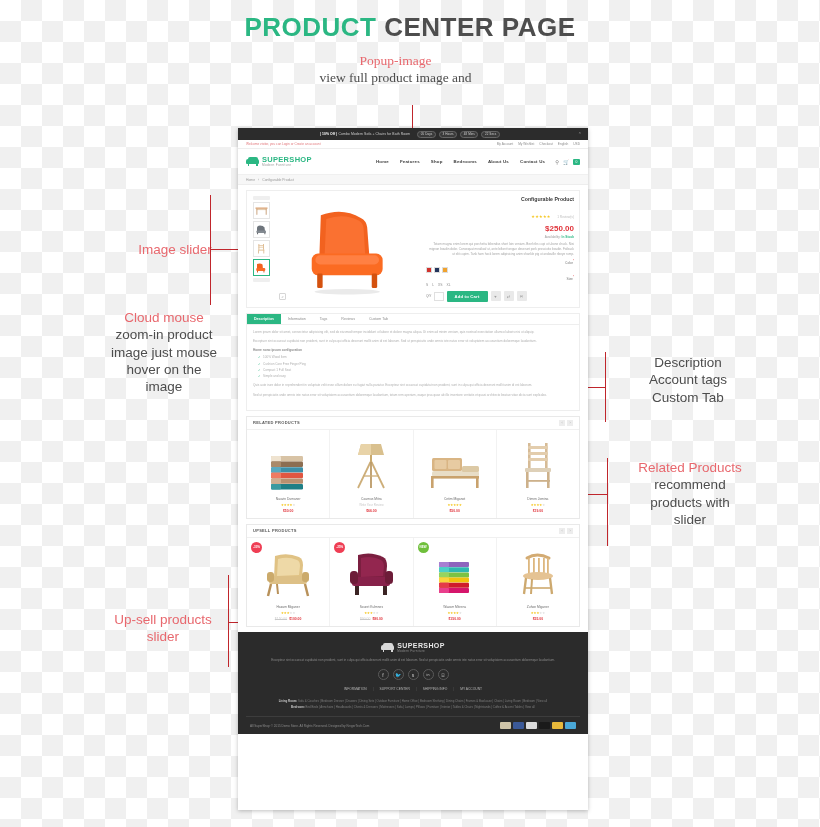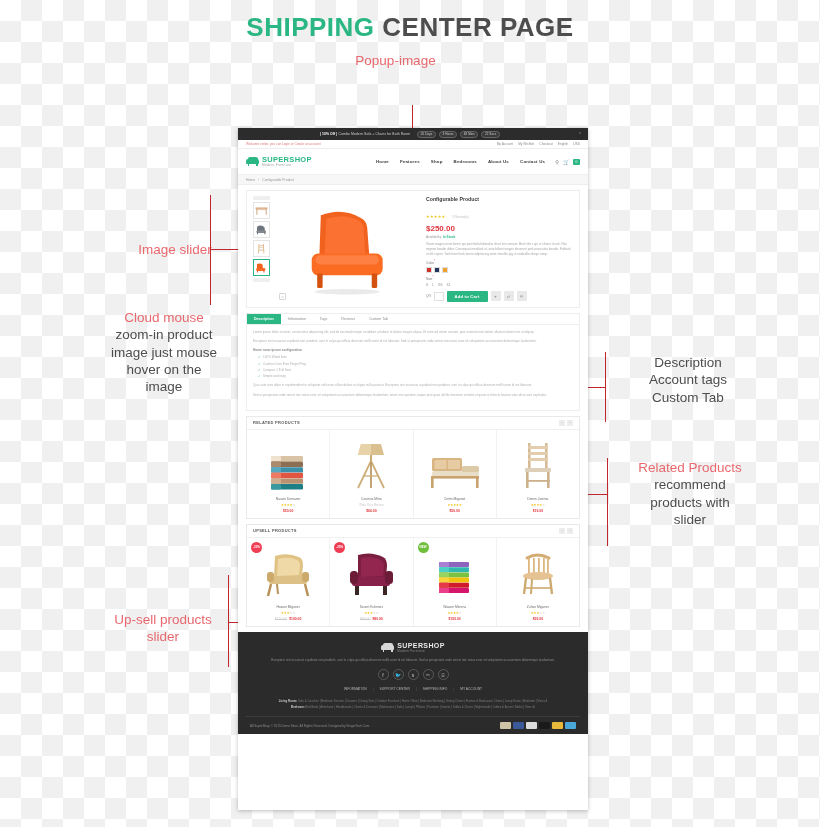--- a/index.html
+++ b/index.html
@@ -113,21 +113,21 @@
   .thumb.active{ border:1px solid #2bb783; }
   .mainimg{
     flex:1; position:relative; display:flex; align-items:center; justify-content:center;
     min-height:100px;
   }
   .zoomicon{
     position:absolute; left:2px; bottom:2px; width:7px; height:7px;
     border:.5px solid #d6d6d6; border-radius:1px; display:flex;
     align-items:center; justify-content:center; font-size:4px; color:#999; background:#fff;
   }
-  .info{ width:148px; }
+  .info{ width:148px;text-align:right; }
   .info h3{ margin:0 0 2px; font-size:5.2px; color:#3a3a3a; font-weight:bold;}
   .stars{ color:#f5c518; font-size:4px; letter-spacing:.3px;}
   .rev{ color:#bdbdbd; font-size:3.2px; margin-left:2px;}
   .price{ color:#e0343b; font-size:8px; font-weight:bold; margin:2px 0 2px;}
   .avail{ font-size:3.2px; color:#9a9a9a; margin-bottom:3px;}
   .avail b{ color:#2bb783; }
   .desc{ font-size:3.1px; color:#a6a6a6; line-height:1.55; margin-bottom:4px;}
   .optlabel{ font-size:3.3px; color:#777; margin-bottom:1.5px; }
   .optlabel sup{ color:#e0343b; }
   .swatches{ display:flex; gap:2px; margin-bottom:3px;}
@@ -216,26 +216,27 @@
   .sv{ display:block; }
 </style>
 </head>
 <body>
 
 <div id="checker"></div>
 
 <div id="stage">
 
   <div class="page-title">
-    <span class="t-green">SHIPPING</span>
+    <span class="t-green">PRODUCT</span>
     <span class="t-dark">CENTER PAGE</span>
   </div>
 
-  <div class="anno" style="left:288px; top:52px; width:215px;">
+  <div class="anno" style="left:288px; top:52px; width:215px;font-family:Liberation Serif, serif;">
     <span class="head">Popup-image</span>
+    <span class="sub">view full product image  and</span>
   </div>
   <div class="line vline" style="left:412px; top:105px; height:120px;"></div>
 
   <div class="anno red" style="left:110px; top:241px; width:130px;">
     <span>Image slider</span>
   </div>
   <div class="line hline" style="left:210px; top:249px; width:52px;"></div>
   <div class="dot" style="left:258px; top:246px;"></div>
   <div class="line vline" style="left:210px; top:195px; height:110px;"></div>
 

